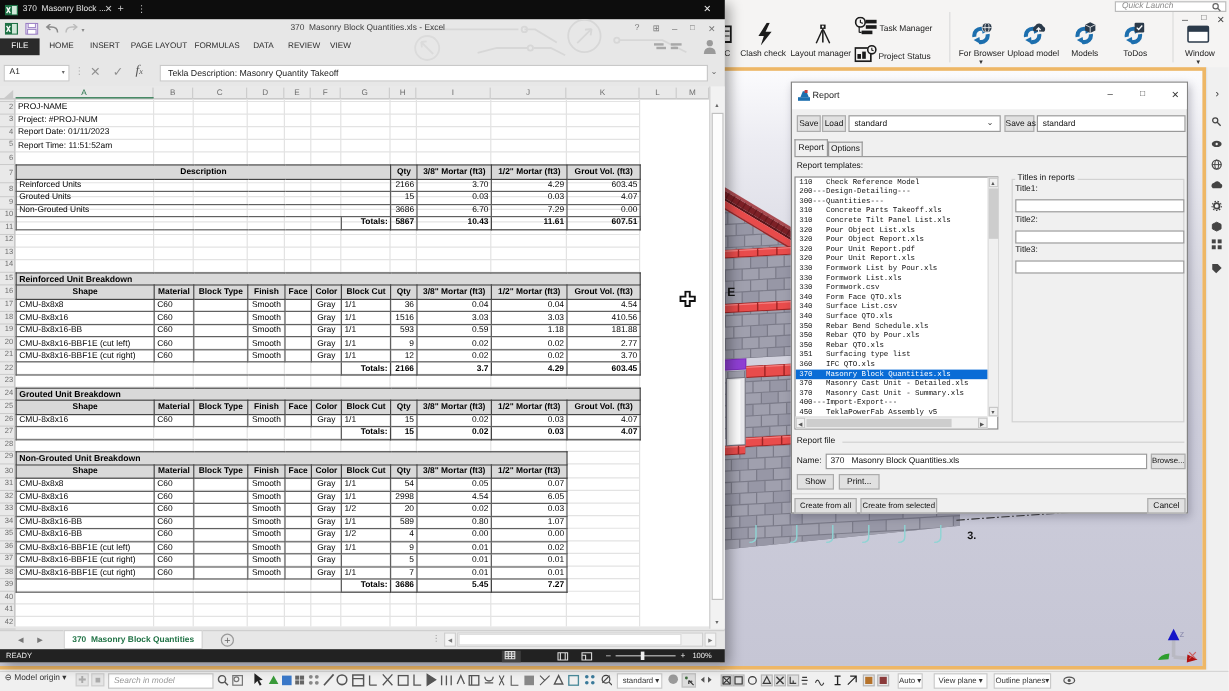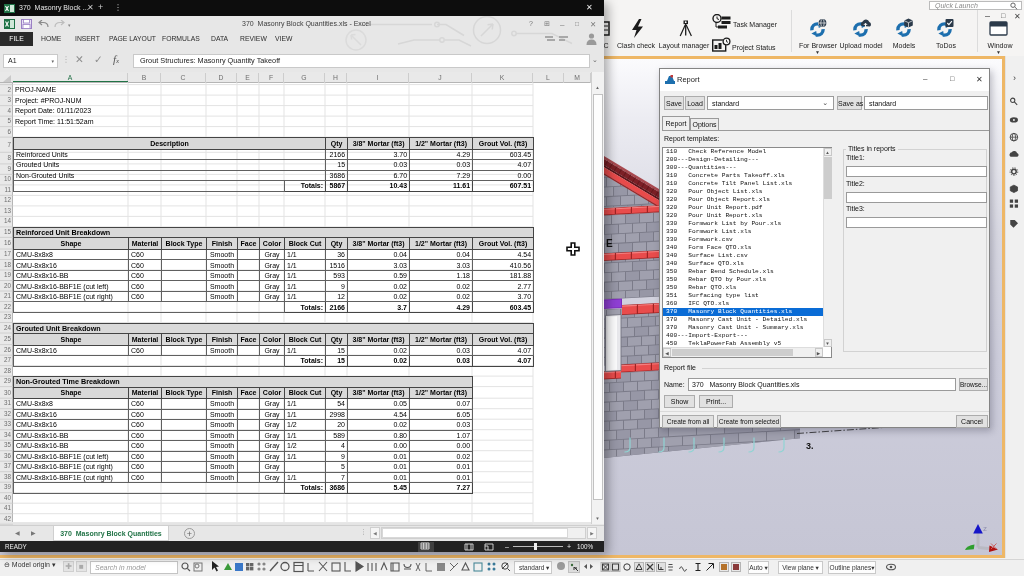--- a/index.html
+++ b/index.html
@@ -969,21 +969,21 @@
   <div class="mi" style="left:162px">FORMULAS</div>
   <div class="mi" style="left:211px">DATA</div>
   <div class="mi" style="left:240px">REVIEW</div>
   <div class="mi" style="left:275px">VIEW</div>
 
   <div class="abs" style="left:3px;top:54px;width:55px;height:13.5px;background:#fff;border:1px solid #c9c9c9;font-size:7px;color:#222;line-height:12.5px;padding-left:4px">A1<span style="position:absolute;right:3px;top:0;color:#666;font-size:5px">▾</span></div>
   <div class="abs" style="left:62px;top:55px;font-size:8px;color:#aaa">⋮</div>
   <div class="abs" style="left:75px;top:53px;font-size:10.5px;color:#8f8f8f">✕</div>
   <div class="abs" style="left:94px;top:53px;font-size:10.5px;color:#8f8f8f">✓</div>
   <div class="abs" style="left:113px;top:52.5px;font-size:11px;color:#555;font-style:italic;font-family:'Liberation Serif',serif">f<span style="font-size:7px">x</span></div>
-  <div class="abs" style="left:133px;top:54px;width:457px;height:13.5px;background:#fff;border:1px solid #c9c9c9;font-size:7.3px;color:#222;line-height:12.5px;padding-left:6px">Grout Structures: Masonry Quantity Takeoff</div>
+  <div class="abs" style="left:133px;top:54px;width:457px;height:13.5px;background:#fff;border:1px solid #c9c9c9;font-size:7.3px;color:#222;line-height:12.5px;padding-left:6px">Tekla Description: Masonry Quantity Takeoff</div>
   <div class="abs" style="left:592px;top:56px;font-size:7px;color:#666">⌄</div>
 
   <div class="abs" style="left:0;top:71.5px;width:591px;height:11.2px;background:#e9e9e9;border-bottom:1px solid #b5b5b5"></div>
   <div class="cl" style="left:13px;width:115px;color:#1e6e43;">A</div>
       <div class="cl" style="left:128px;width:33px;">B</div>
       <div class="cl" style="left:161px;width:45px;">C</div>
       <div class="cl" style="left:206px;width:31px;">D</div>
       <div class="cl" style="left:237px;width:22px;">E</div>
       <div class="cl" style="left:259px;width:25px;">F</div>
       <div class="cl" style="left:284px;width:41px;">G</div>
@@ -1359,21 +1359,21 @@
           <col style="width:31px">
           <col style="width:22px">
           <col style="width:25px">
           <col style="width:41px">
           <col style="width:22px">
           <col style="width:62px">
           <col style="width:63px">
         </colgroup>
         <tbody>
           <tr style="height:10.50px">
-            <td class="ttl" colspan="10">Non-Grouted Time Breakdown</td>
+            <td class="ttl" colspan="10">Non-Grouted Unit Breakdown</td>
           </tr>
           <tr style="height:11.60px">
             <td class="hd">Shape</td>
             <td class="hd">Material</td>
             <td class="hd">Block Type</td>
             <td class="hd">Finish</td>
             <td class="hd">Face</td>
             <td class="hd">Color</td>
             <td class="hd">Block Cut</td>
             <td class="hd">Qty</td>

